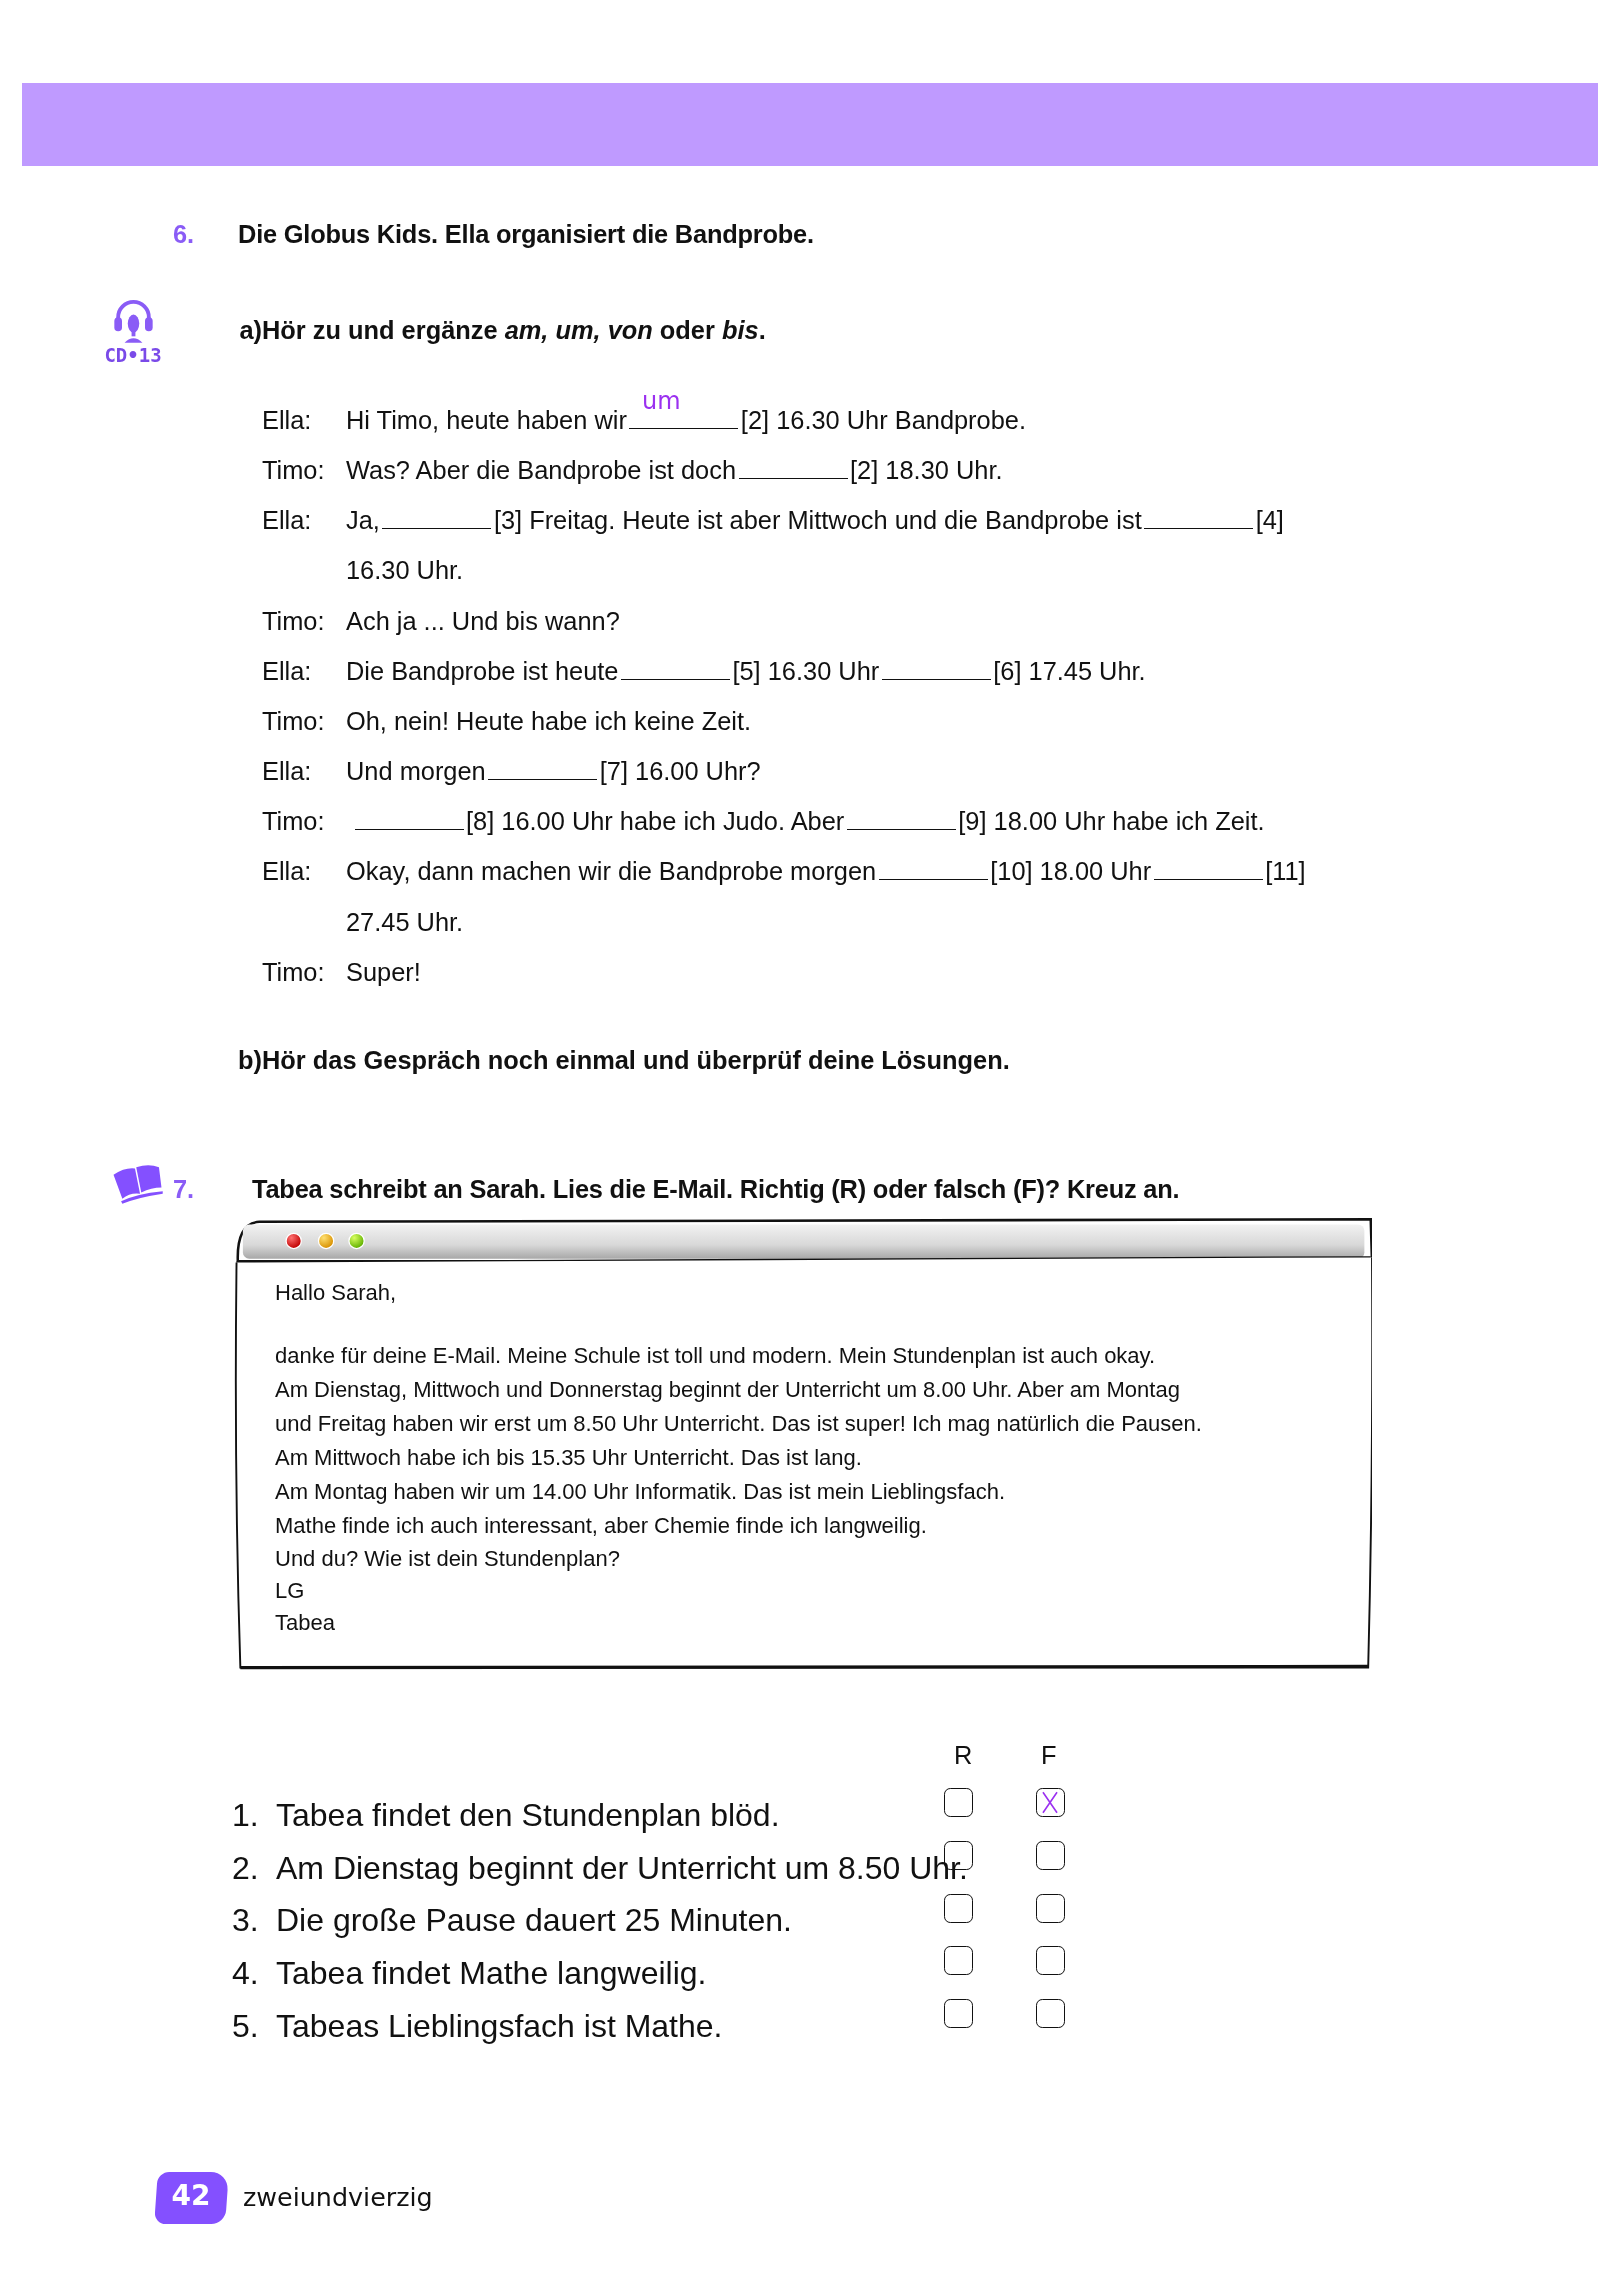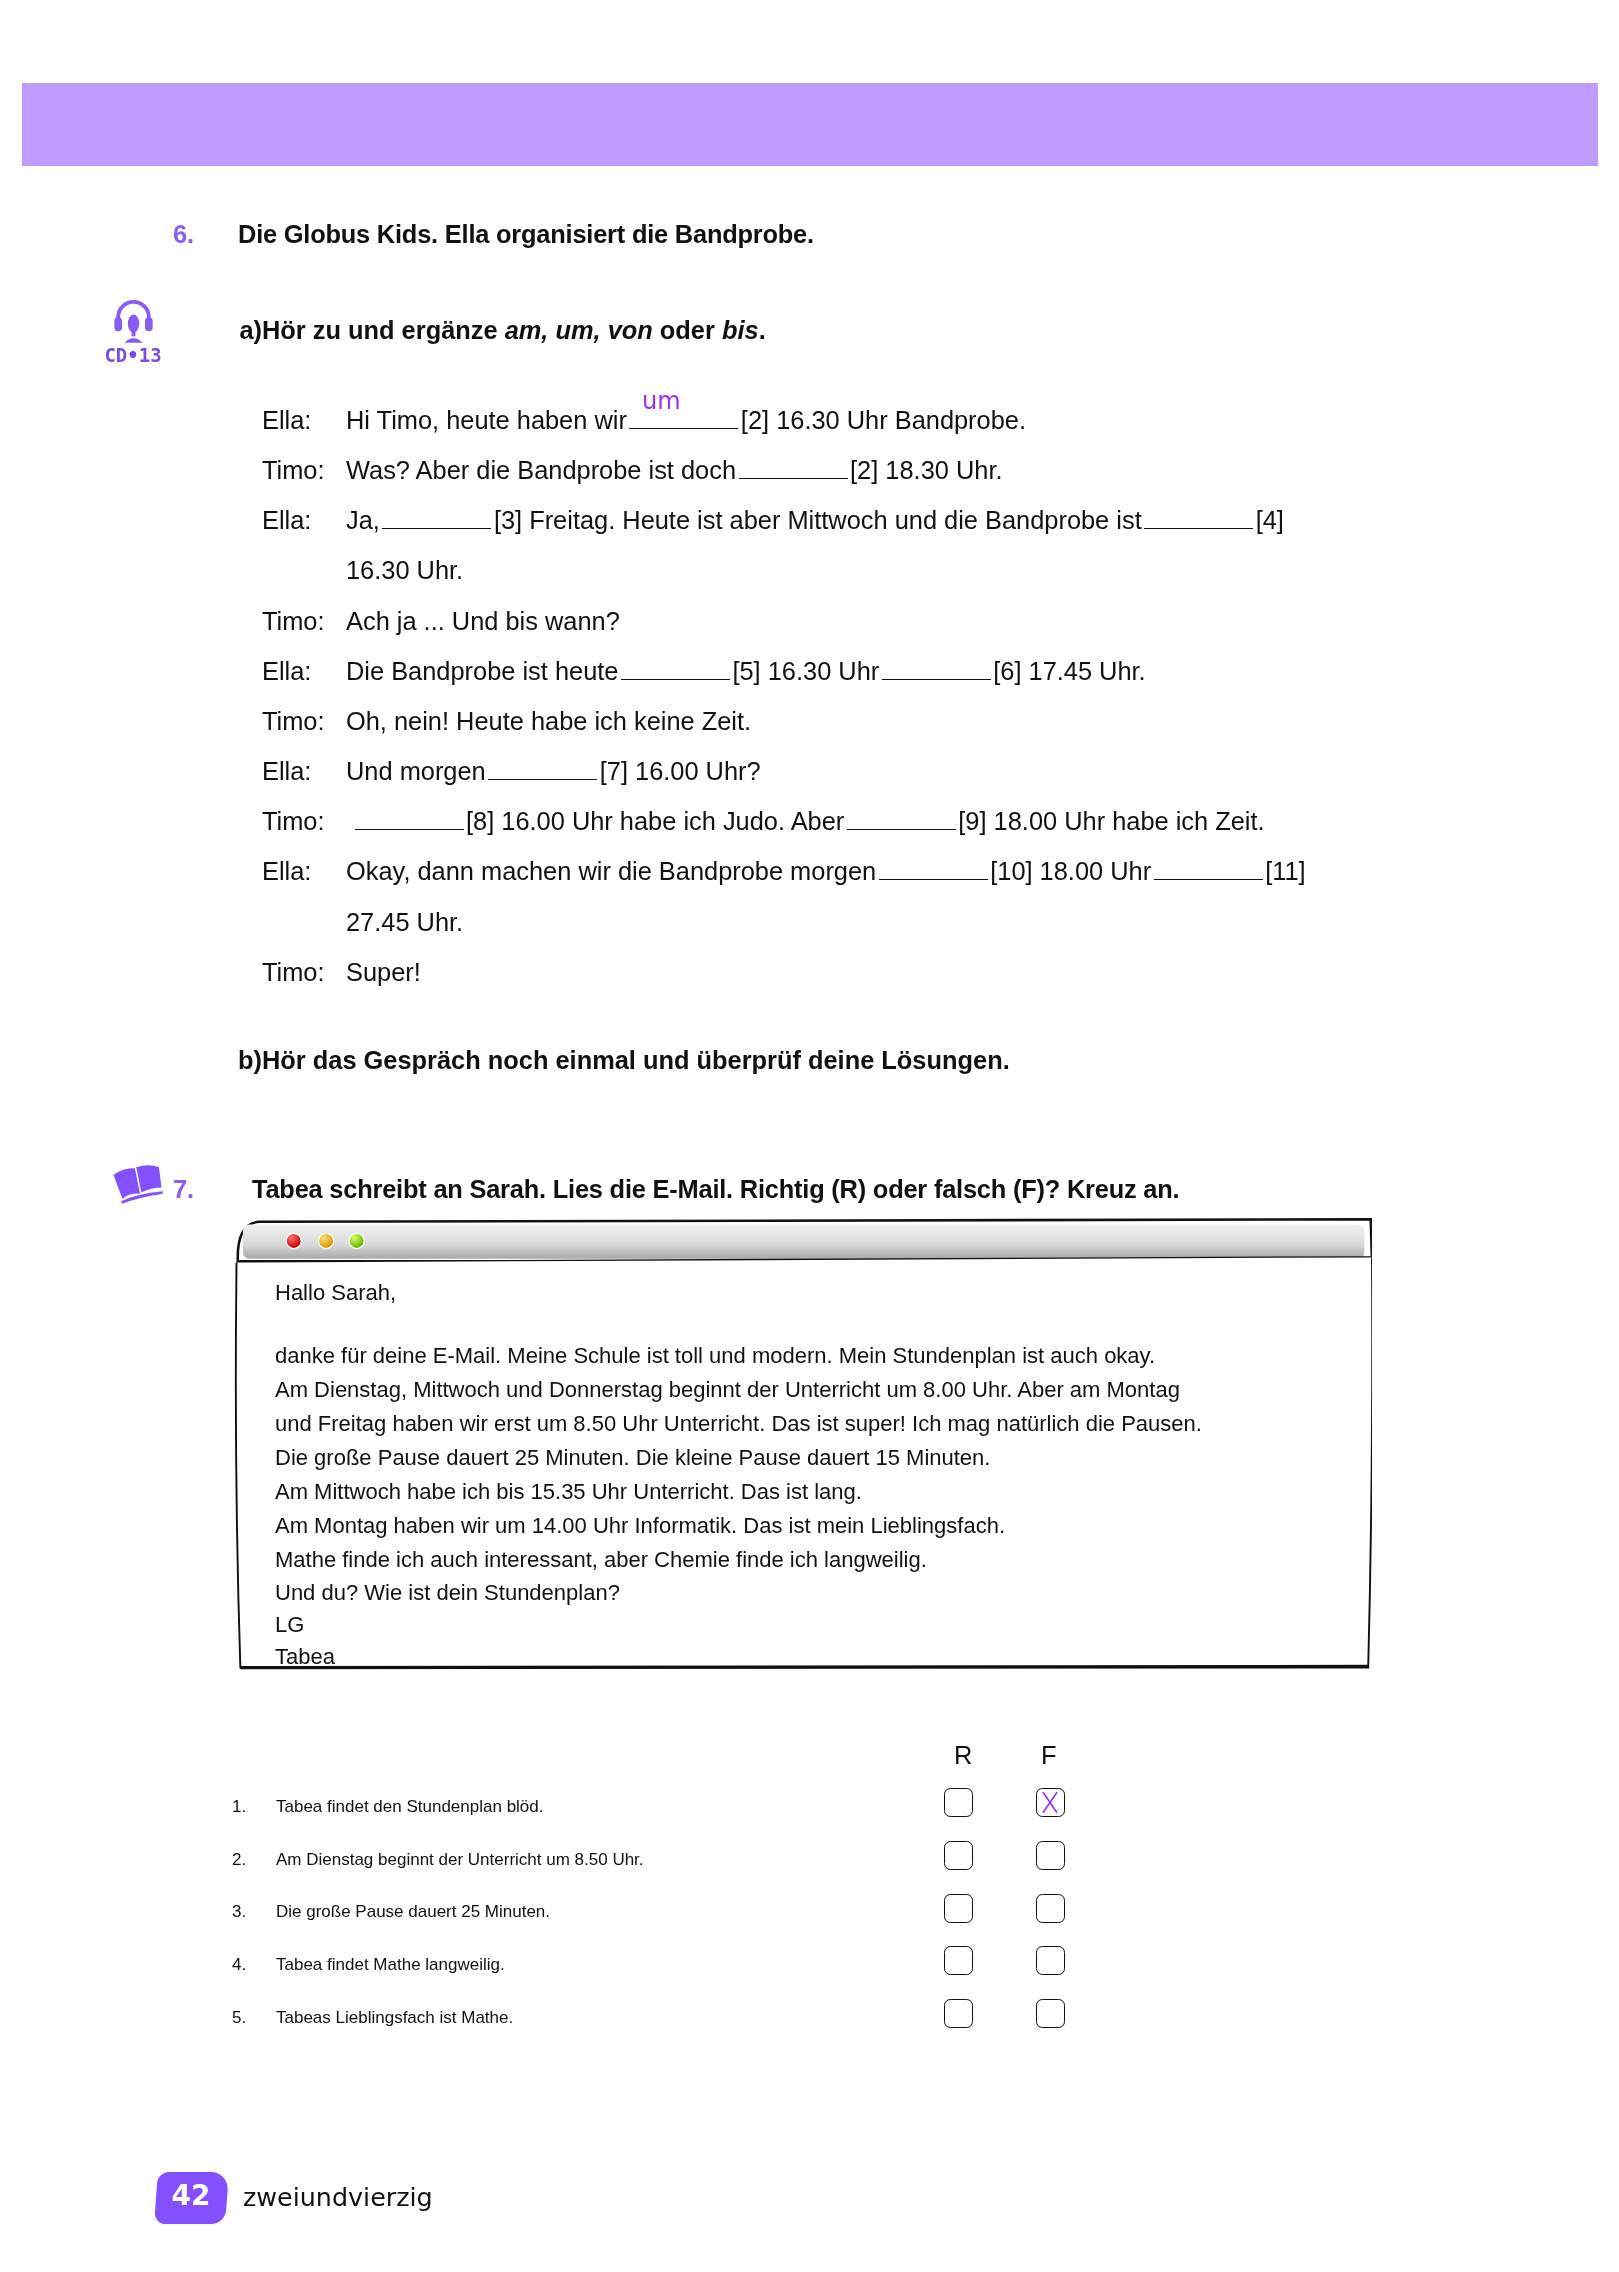--- a/index.html
+++ b/index.html
@@ -23,21 +23,21 @@
   .blank { display: inline-block; width: 109px; border-bottom: 1.9px solid #111; height: 19px; vertical-align: baseline; position: relative; margin: 0 2.5px; text-align: right; }
   .blank .fill { position: absolute; left: 12.7px; top: -21.6px; color: #9b30f0; font-size: 24px; font-family: "DejaVu Sans", sans-serif; }
 
   .book { position: absolute; left: 111px; top: 1162px; }
   .email { position: absolute; left: 234px; top: 1218px; width: 1138px; height: 470px; }
   .email-frame { position: absolute; left: 0; top: 0; width: 100%; height: 100%; }
   .email-body { position: absolute; left: 41px; top: 58px; font-size: 22px; line-height: 34px; }
   .email-body .gap { height: 29px; }
 
   .rf-head { position: absolute; top: 1741px; font-size: 25.4px; }
-  .stmt { position: absolute; left: 232px; font-size: 17px; }
+  .stmt { position: absolute; left: 232px; font-size: 32px; }
   .stmt .n { display: inline-block; width: 44px; }
   .box { position: absolute; width: 29px; height: 29px; border: 1.9px solid #111; border-radius: 6.3px; box-sizing: border-box; }
   .box svg { position: absolute; left: 3.8px; top: 1.9px; }
 
   .page-badge { position: absolute; left: 156px; top: 2172px; width: 71px; height: 52px; background: #8450ff;
                 border-radius: 11.4px 18px 14px 11.4px; transform: skewX(-4deg); }
   .page-num { position: absolute; left: 156px; top: 2179px; width: 70px; text-align: center; color: #fff;
               font-weight: bold; font-size: 28px; font-family: "DejaVu Sans", sans-serif; }
   .page-word { position: absolute; left: 243px; top: 2182px; font-size: 25.4px; font-family: "DejaVu Sans", sans-serif; }
 </style>
@@ -167,21 +167,20 @@
     <circle cx="94" cy="36" r="12" fill="url(#r)" stroke="#fff" stroke-width="2"></circle>
     <circle cx="145" cy="36" r="12" fill="url(#y)" stroke="#fff" stroke-width="2"></circle>
     <circle cx="193" cy="36" r="12" fill="url(#g)" stroke="#fff" stroke-width="2"></circle>
   </svg>
   <div class="email-body">
     <div>Hallo Sarah,</div>
     <div class="gap"></div>
     <div>danke für deine E-Mail. Meine Schule ist toll und modern. Mein Stundenplan ist auch okay.</div>
     <div>Am Dienstag, Mittwoch und Donnerstag beginnt der Unterricht um 8.00 Uhr. Aber am Montag</div>
     <div>und Freitag haben wir erst um 8.50 Uhr Unterricht. Das ist super! Ich mag natürlich die Pausen.</div>
-    <div>Die große Pause dauert 25 Minuten. Die kleine Pause dauert 15 Minuten.</div>
     <div>Am Mittwoch habe ich bis 15.35 Uhr Unterricht. Das ist lang.</div>
     <div>Am Montag haben wir um 14.00 Uhr Informatik. Das ist mein Lieblingsfach.</div>
     <div>Mathe finde ich auch interessant, aber Chemie finde ich langweilig.</div>
     <div style="line-height:32px;">Und du? Wie ist dein Stundenplan?</div>
     <div style="line-height:32px;">LG</div>
     <div style="line-height:32px;">Tabea</div>
   </div>
 </div>
 
 <div class="rf-head" style="left:954px;">R</div>

